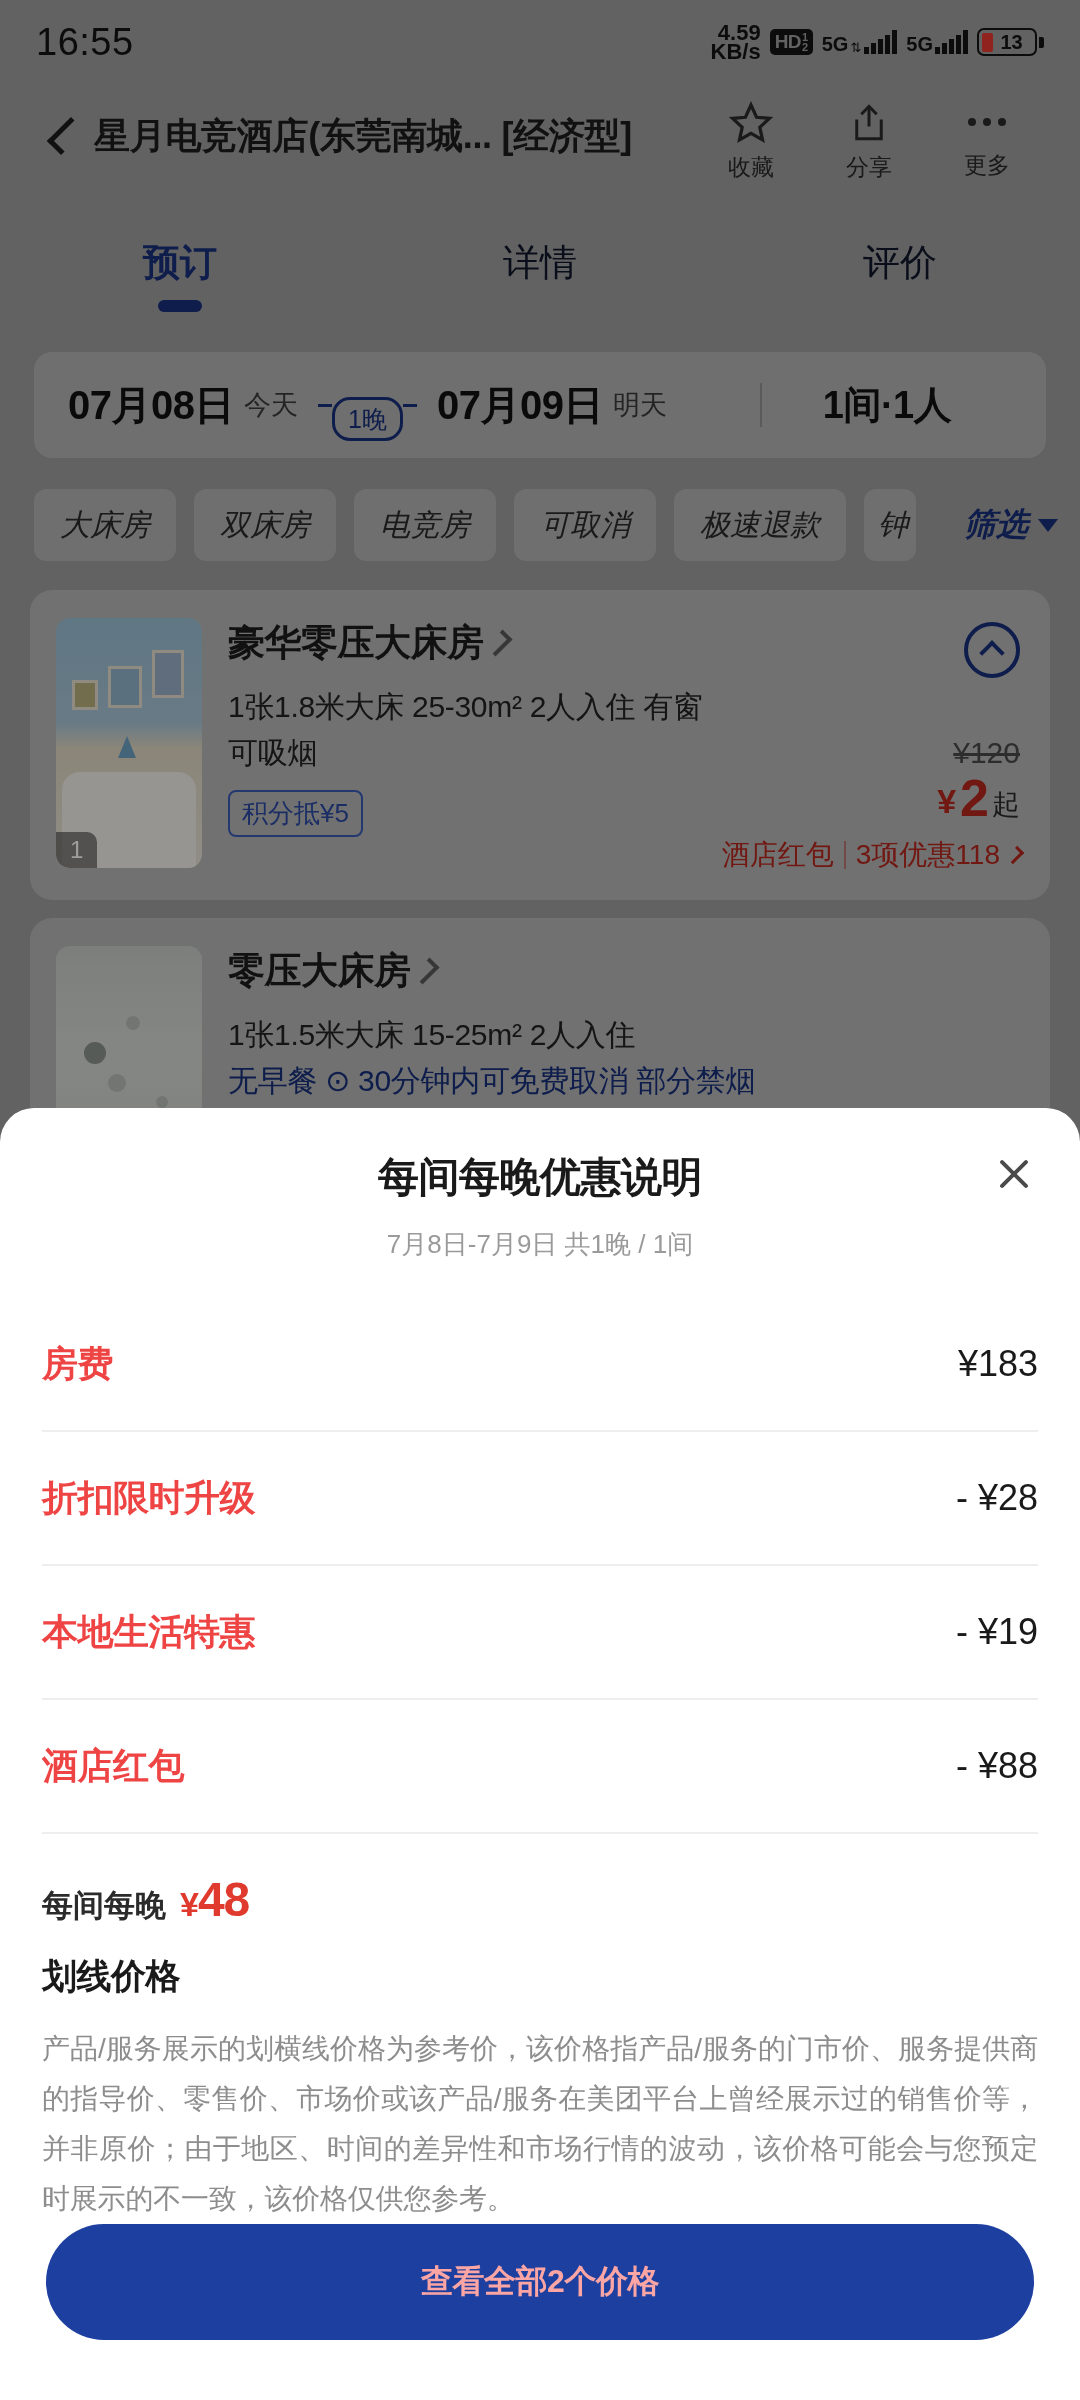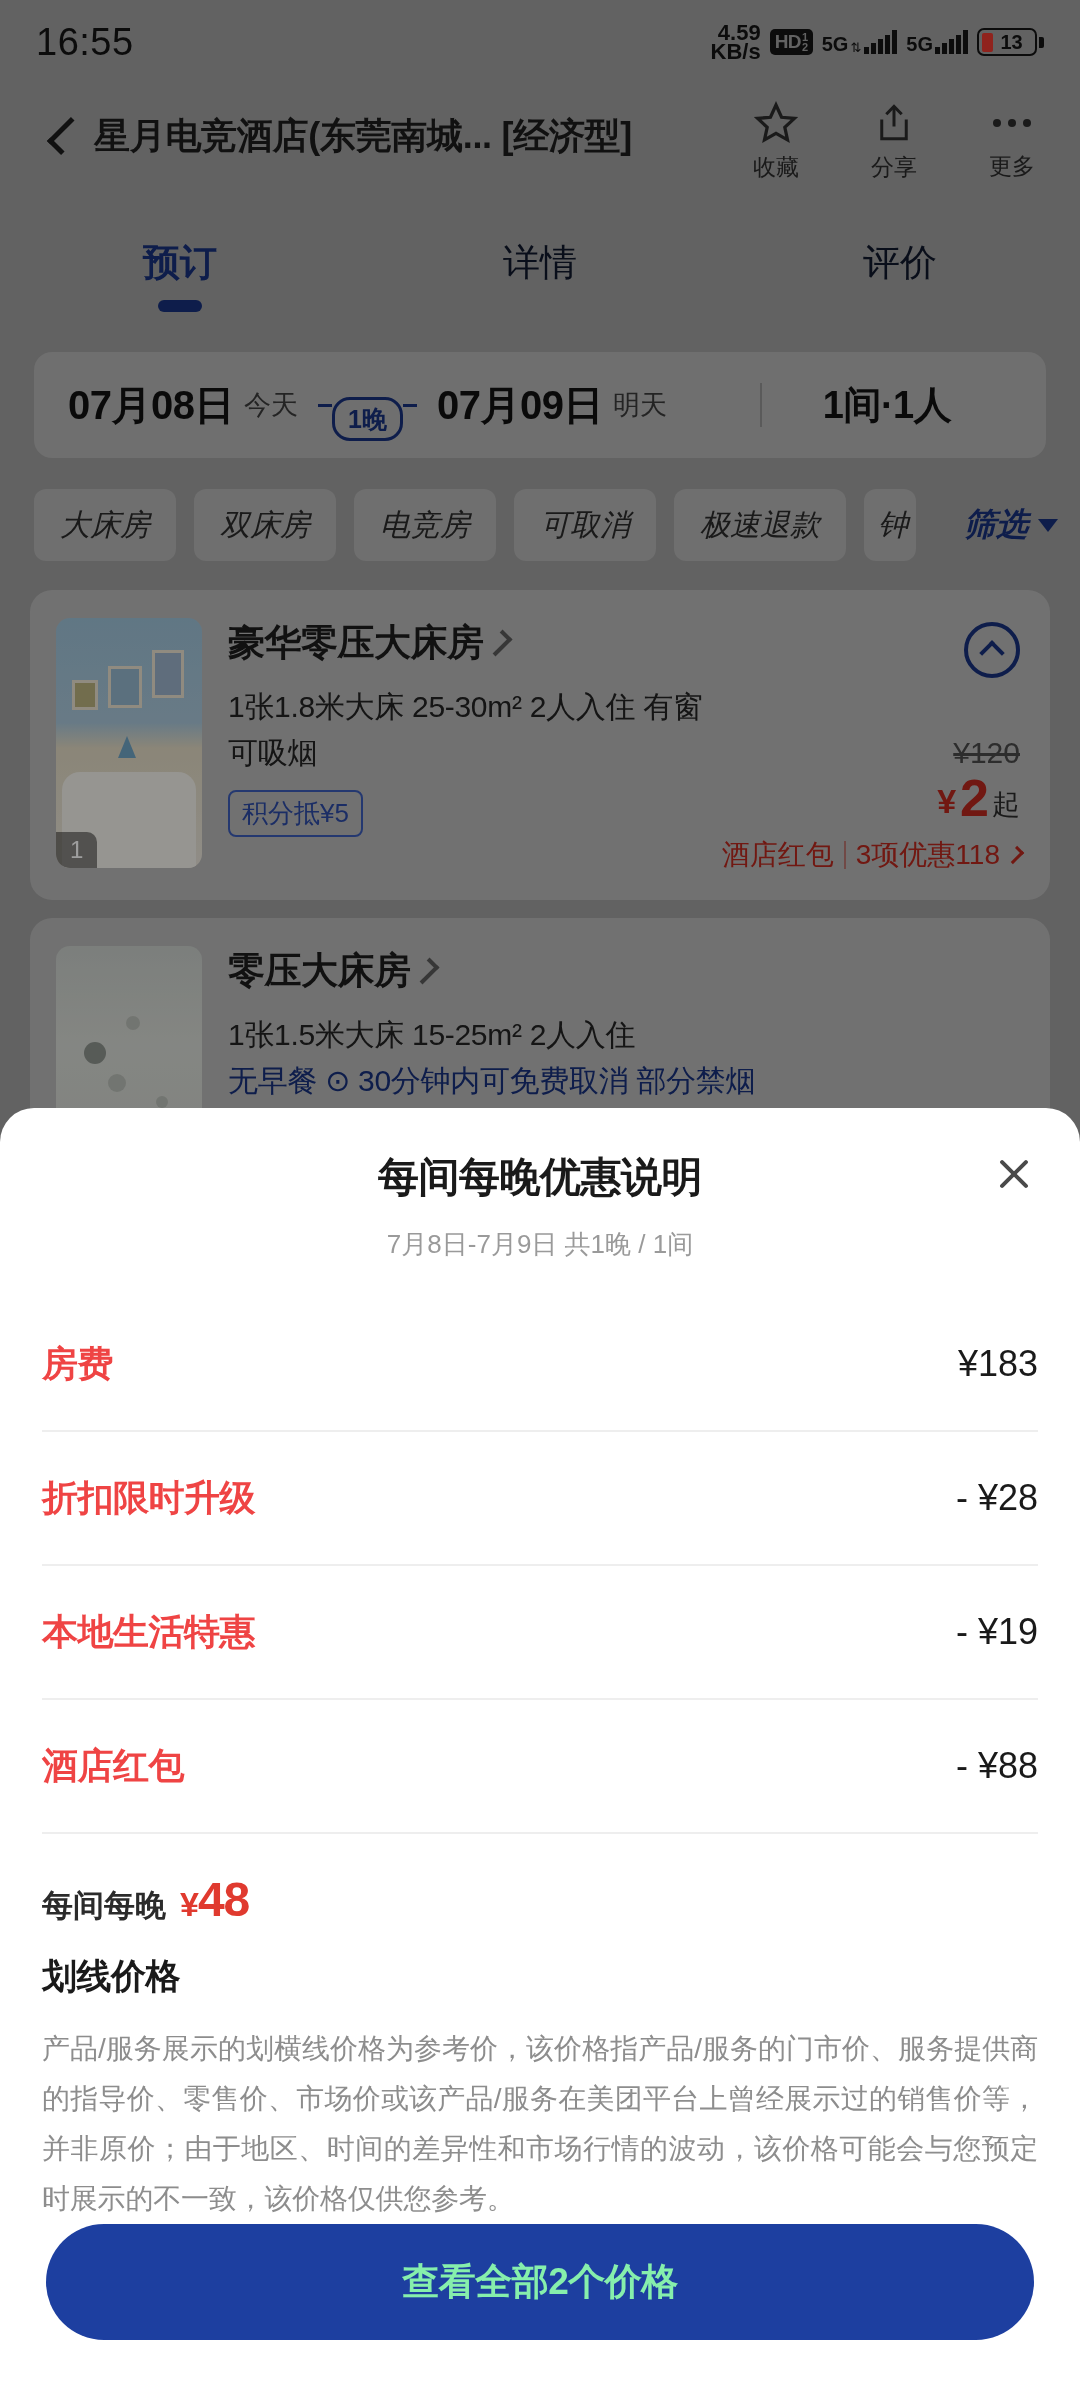--- a/index.html
+++ b/index.html
@@ -102,21 +102,21 @@
     border-bottom: 5px solid #1c1c1c;
     transform: rotate(45deg);
     margin-left: 8px;
   }
   .page-title {
     font-size: 36px; color: #1c1c1c; font-weight: bold;
     margin-top: 16px; white-space: nowrap;
     letter-spacing: -0.3px;
   }
   .title-actions {
-    margin-left: auto; display: flex; gap: 8px; padding-right: 13px; align-items: center;
+    margin-left: auto; display: flex; gap: 8px; padding-right: 38px;
   }
   .tact {
     width: 110px;
     display: flex; flex-direction: column; align-items: center;
     gap: 6px; padding-top: 4px;
   }
   .tact-label { font-size: 23px; color: #2b2b2b; }
   .tact svg { display: block; }
   .dots-icon {
     height: 44px; display: flex; align-items: center; justify-content: center; gap: 7px;
@@ -151,21 +151,21 @@
   }
   .dt-main { font-size: 40px; color: #111; font-weight: bold; letter-spacing: -0.5px;}
   .dt-sub { font-size: 27px; color: #3a3a3a; margin-left: 10px; }
   .nights-wrap {
     display: flex; align-items: center; margin: 0 20px;
   }
   .nights-line { width: 14px; height: 3px; background: #17307a; }
   .nights-pill {
     border: 3px solid #17307a; border-radius: 18px;
     padding: 4px 13px; font-size: 25px; color: #17307a;
-    font-weight: bold; line-height: 30px; margin-top: 28px;
+    font-weight: normal; line-height: 30px; margin-top: 28px;
   }
   .dt-divider {
     width: 2px; height: 44px; background: rgba(0,0,0,0.18);
     margin-left: auto;
   }
   .dt-room {
     font-size: 38px; color: #111; font-weight: bold;
     width: 250px; text-align: center; letter-spacing: -0.5px;
   }
 
@@ -350,23 +350,23 @@
     margin-top: 24px;
     font-size: 28px; color: #8d8d8d; line-height: 50px;
     text-align: justify; letter-spacing: -0.2px;
   }
 
   .sheet-footer {
     margin-top: auto; padding: 0 46px 60px 46px;
   }
   .cta-button {
     width: 100%; height: 116px;
-    background: #1d3fa0; color: #86efac;
+    background: #1d3fa0; color: #fca5a5;
     border: none; border-radius: 58px;
-    font-size: 37px; font-weight: bold; letter-spacing: -0.5px;
+    font-size: 32px; font-weight: bold; letter-spacing: -0.5px;
     font-family: "Liberation Sans", "DejaVu Sans", sans-serif;
     display: flex; align-items: center; justify-content: center;
   }
 </style>
 </head>
 <body>
 
 <div id="screen">
 
   <div id="app-bg">

